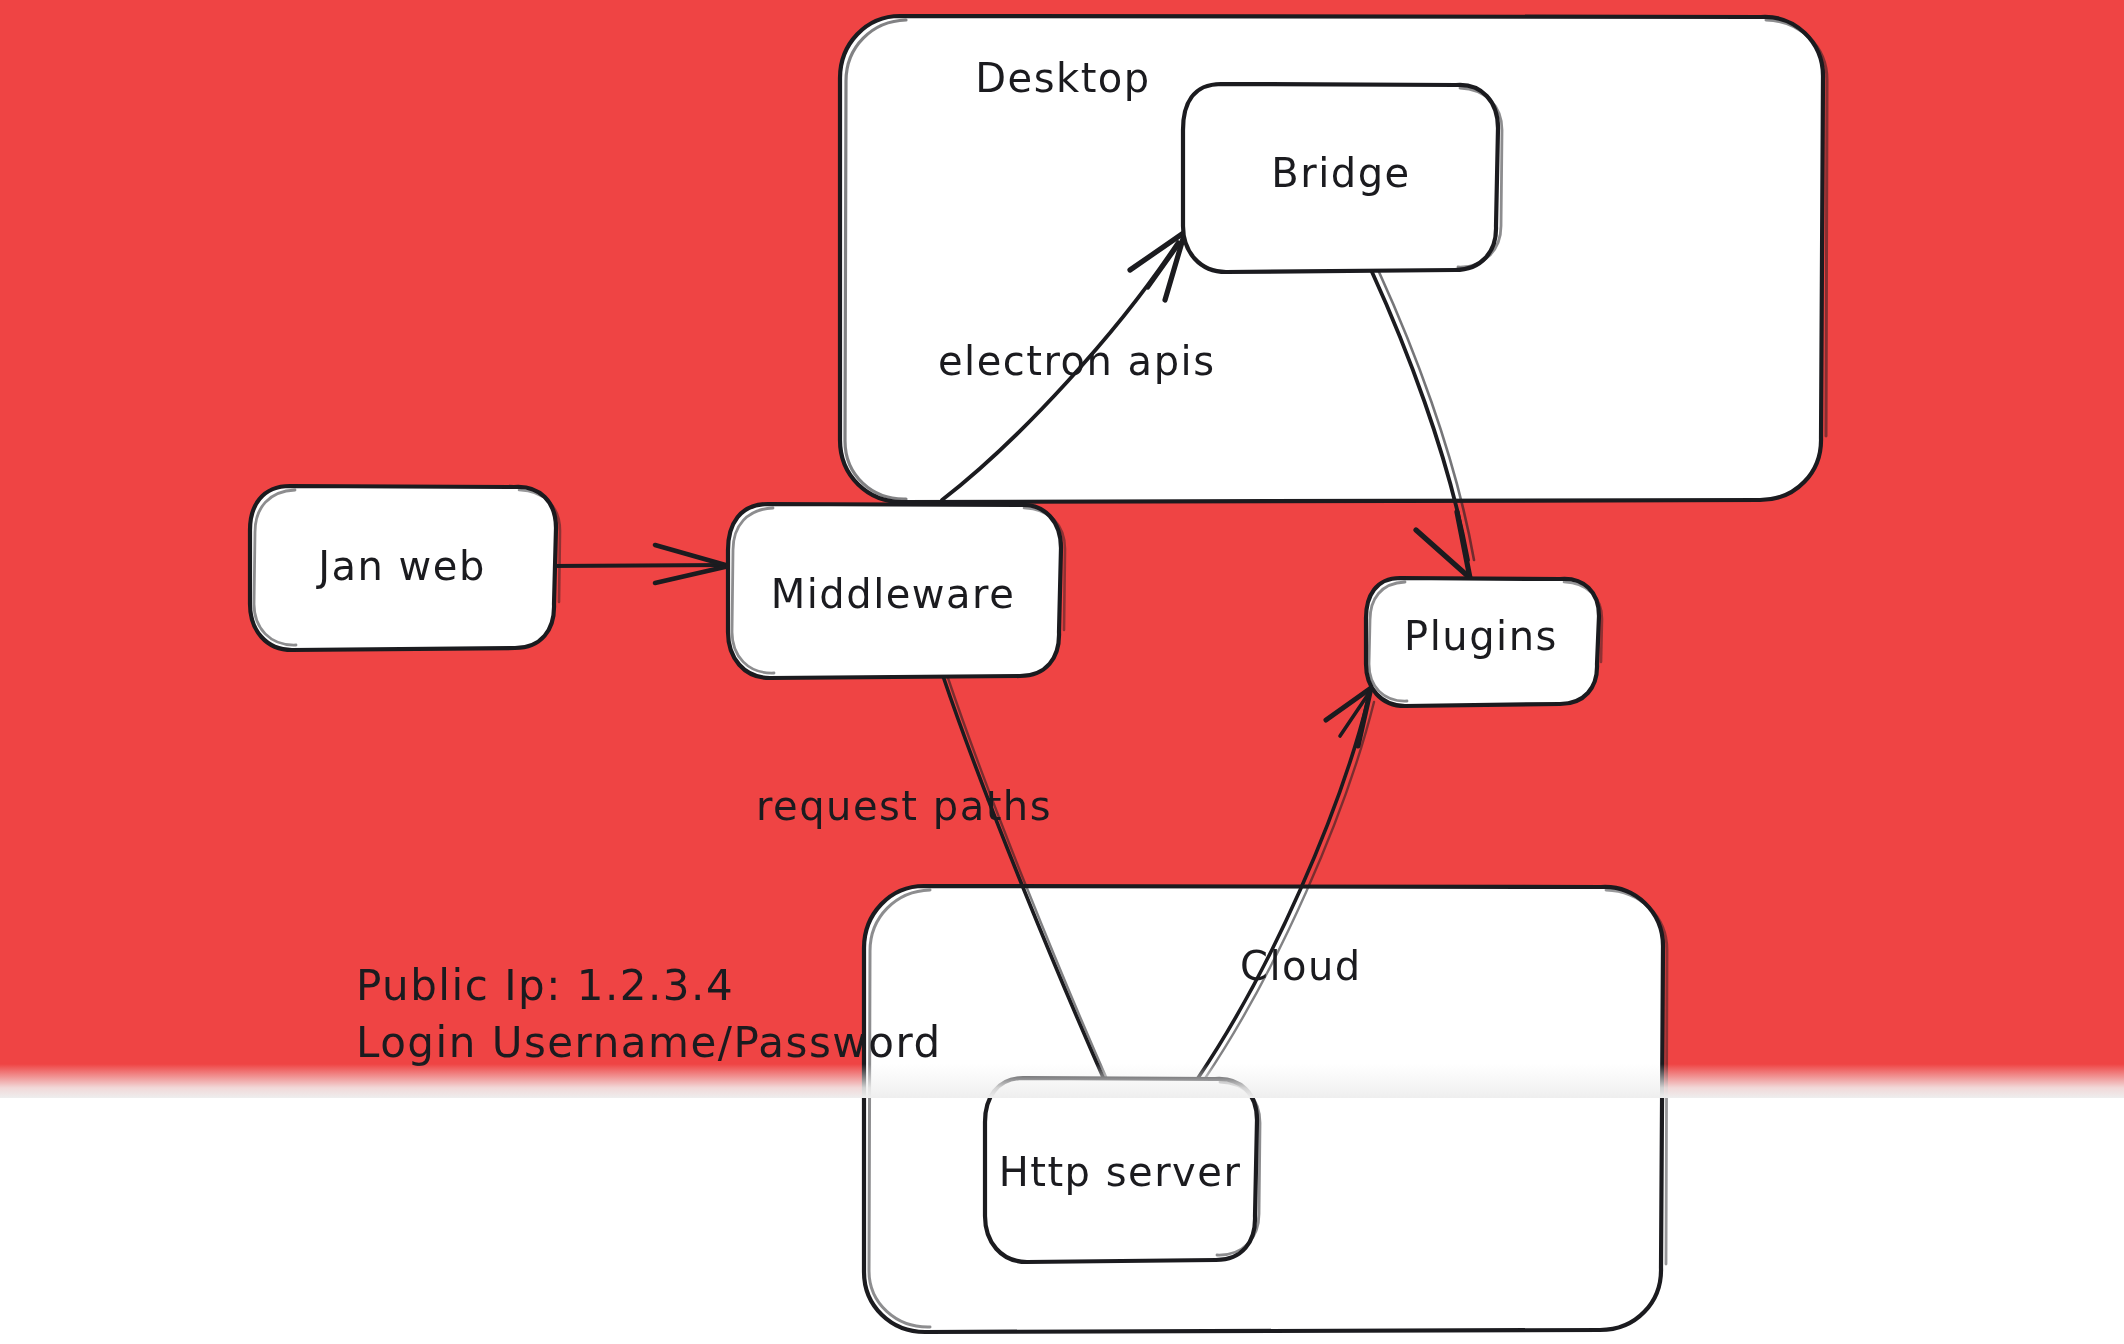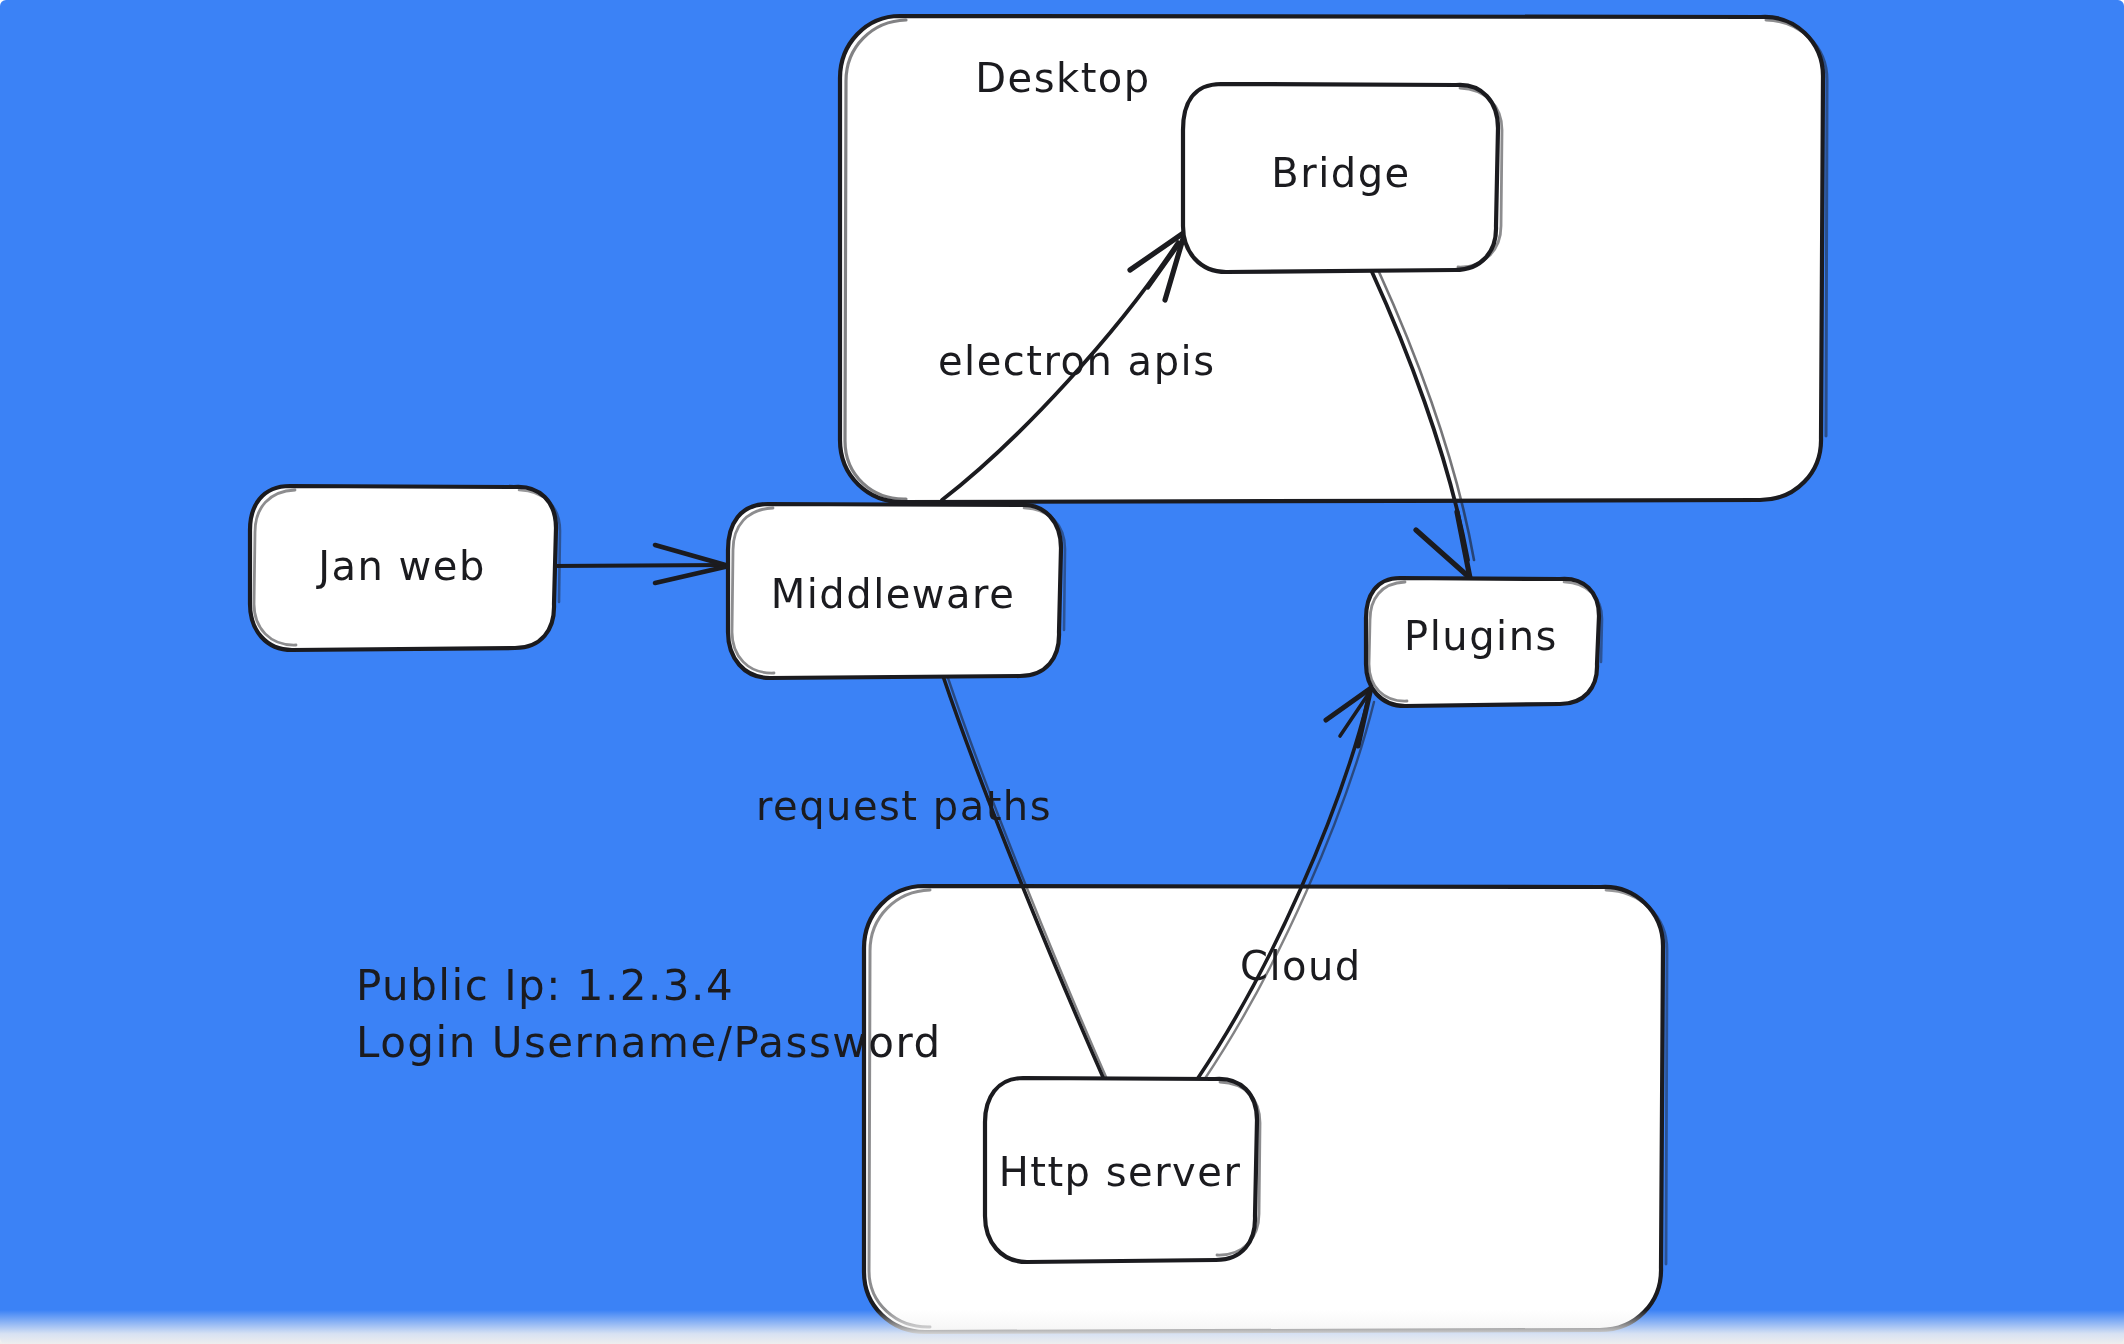--- a/index.html
+++ b/index.html
@@ -9,23 +9,22 @@
   }
   body {
     width: 2124px;
     height: 1344px;
     overflow: hidden;
     font-family: "DejaVu Sans", sans-serif;
   }
   #canvas {
     position: relative;
     width: 2124px;
-    height: 1344px;
-    background: #3b82f6;
-    border-radius: 6px;
+    height: 1098px;
+    background: #ef4444;
   }
   
   #bottom-fade {
     position: absolute;
     left: 0;
     bottom: 0;
     width: 2124px;
     height: 34px;
     background: linear-gradient(to bottom, rgba(255,255,255,0) 0%, rgba(242,242,242,0.85) 70%, rgba(238,238,238,1) 100%);
     pointer-events: none;

